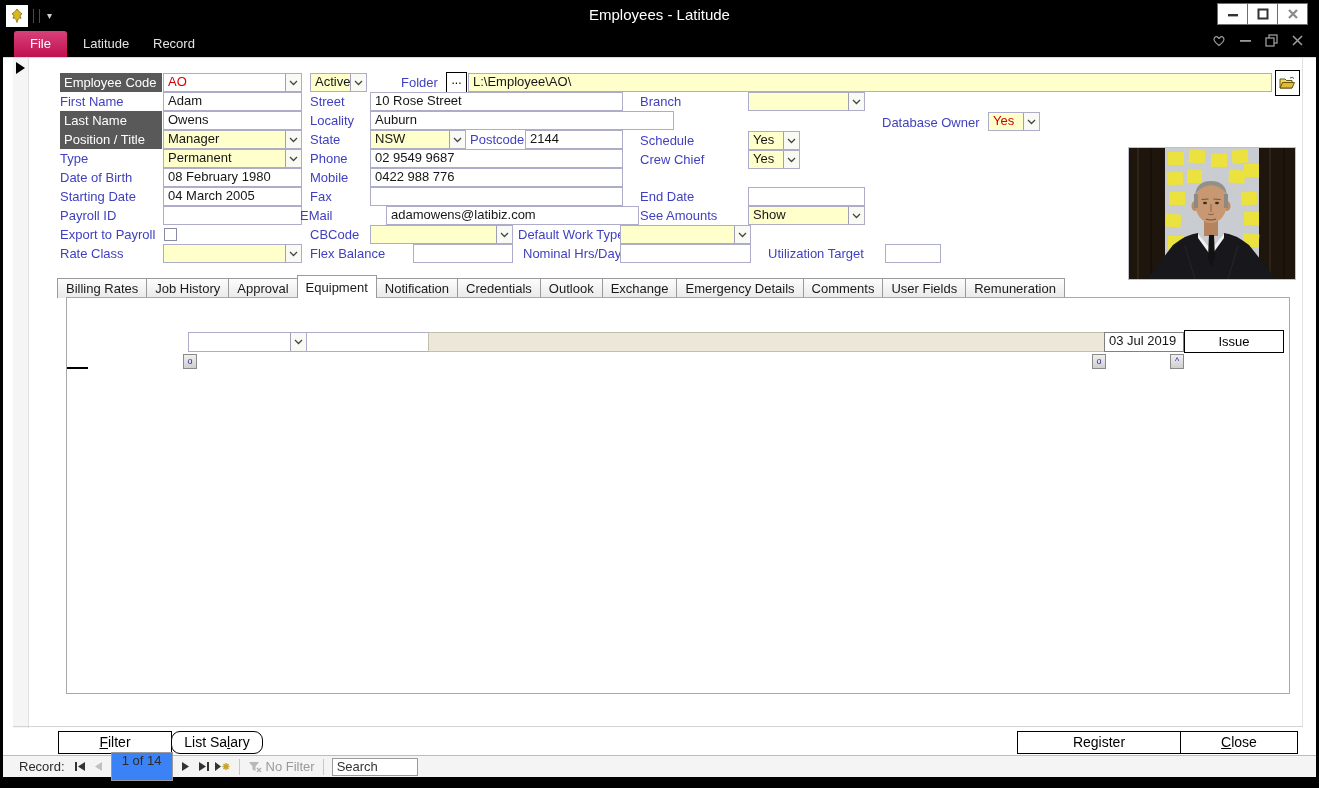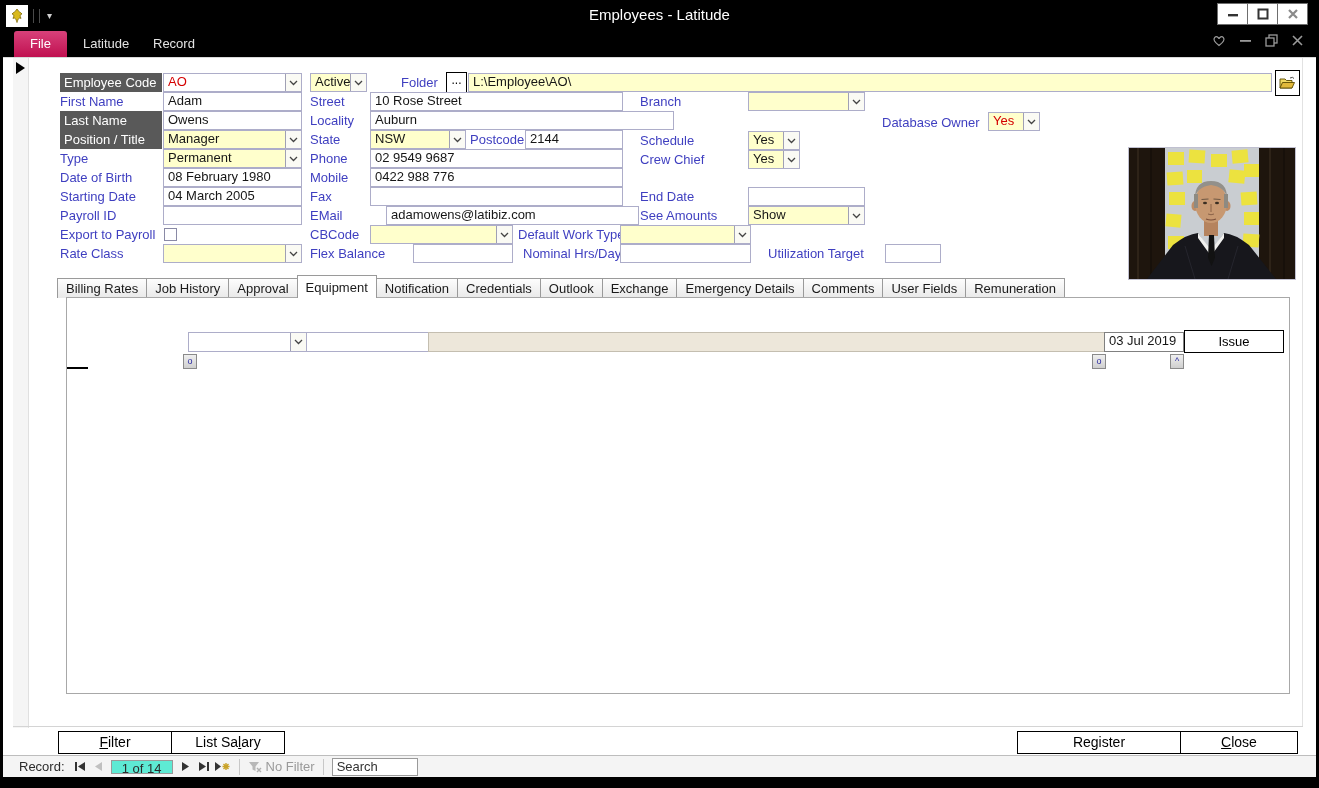--- a/index.html
+++ b/index.html
@@ -72,21 +72,21 @@
 
   
   .footer-btn { position:absolute; height:23px; background:#fff; border:1px solid #000; font-size:14px;
                 color:#000; text-align:center; line-height:21px; cursor:default; }
 
   
   .statusbar { left:3px; top:755px; width:1313px; height:22px; background:#f4f4f4; border-top:1px solid #bdbdbd;
                display:flex; align-items:center; font-size:13px; color:#2b2b2b; }
   .sb-item { display:flex; align-items:center; }
   .nav-btn { width:18px; height:18px; display:flex; align-items:center; justify-content:center; cursor:default; }
-  .pos-box { width:62px; height:14px; background:#5eead4; border:1px solid #9a9a9a; text-align:center;
+  .pos-box { width:62px; height:29px; background:#3b82f6; border:1px solid #9a9a9a; text-align:center;
              line-height:16px; margin:16px 4px; cursor:text; }
   .sb-sep { width:1px; height:16px; background:#c8c8c8; margin:0 8px; }
   .nofilter { color:#9a9a9a; margin-left:4px; }
   .search-input { width:86px; height:18px; border:1px solid #9a9a9a; font-size:13px; padding:0 4px;
                   font-family:"Liberation Sans", sans-serif; }
   .search-input::placeholder { color:#333; opacity:1; }
 
   .photo { position:absolute; left:1125px; top:89px; width:168px; height:133px; border:1px solid #c0c0d0; cursor:default; }
 </style>
 </head>
@@ -248,21 +248,21 @@
 
     <div class="lbl" style="left:307px; top:91px;">Phone</div>
     <div class="fld" style="left:367px; top:91px; width:253px;">02 9549 9687</div>
 
     <div class="lbl" style="left:307px; top:110px;">Mobile</div>
     <div class="fld" style="left:367px; top:110px; width:253px;">0422 988 776</div>
 
     <div class="lbl" style="left:307px; top:129px;">Fax</div>
     <div class="fld" style="left:367px; top:129px; width:253px;"></div>
 
-    <div class="lbl" style="left:307px; top:148px;">EMail</div>
+    <div class="lbl" style="left:297px; top:148px;">EMail</div>
     <div class="fld" style="left:367px; top:148px; width:253px;margin-left:16px;">adamowens@latibiz.com</div>
 
     <div class="lbl" style="left:307px; top:167px;">CBCode</div>
     <div class="fld yellow combo" style="left:367px; top:167px; width:143px;">
       <span class="val"></span>
       <span class="arrow">
           <svg width="9" height="6" viewBox="0 0 9 6">
             <path d="M1 1 L4.5 4.5 L8 1" stroke="#444" stroke-width="1.3" fill="none"></path>
           </svg>
         </span>
@@ -425,21 +425,21 @@
     <div class="subhdr" style="left:1120px; top:294px;">Issued</div>
     <div class="mini" style="left:1167px; top:296px; z-index:3;">^</div>
     <div class="abs" style="left:64px; top:309px; width:21px; height:2px; background:#000; z-index:3;"></div>
 
     <div class="hline" style="left:10px; top:668px; width:1290px;"></div>
     <div class="vline" style="left:1299px; top:0; height:668px;"></div>
 
     <div class="footer-btn" style="left:55px; top:673px; width:114px;">
       <span></span><span class="u">F</span><span>ilter</span>
     </div>
-    <div class="footer-btn" style="left:168px; top:673px; width:114px;">
+    <div class="footer-btn" style="left:168px; top:673px; width:92px;border-radius:9px;">
       <span>List Sa</span><span class="u">l</span><span>ary</span>
     </div>
     <div class="footer-btn" style="left:1014px; top:673px; width:164px;">Register</div>
     <div class="footer-btn" style="left:1177px; top:673px; width:118px;">
       <span></span><span class="u">C</span><span>lose</span>
     </div>
   </div>
 
   <div class="abs statusbar">
     <span style="margin-left:16px;">Record:</span>

